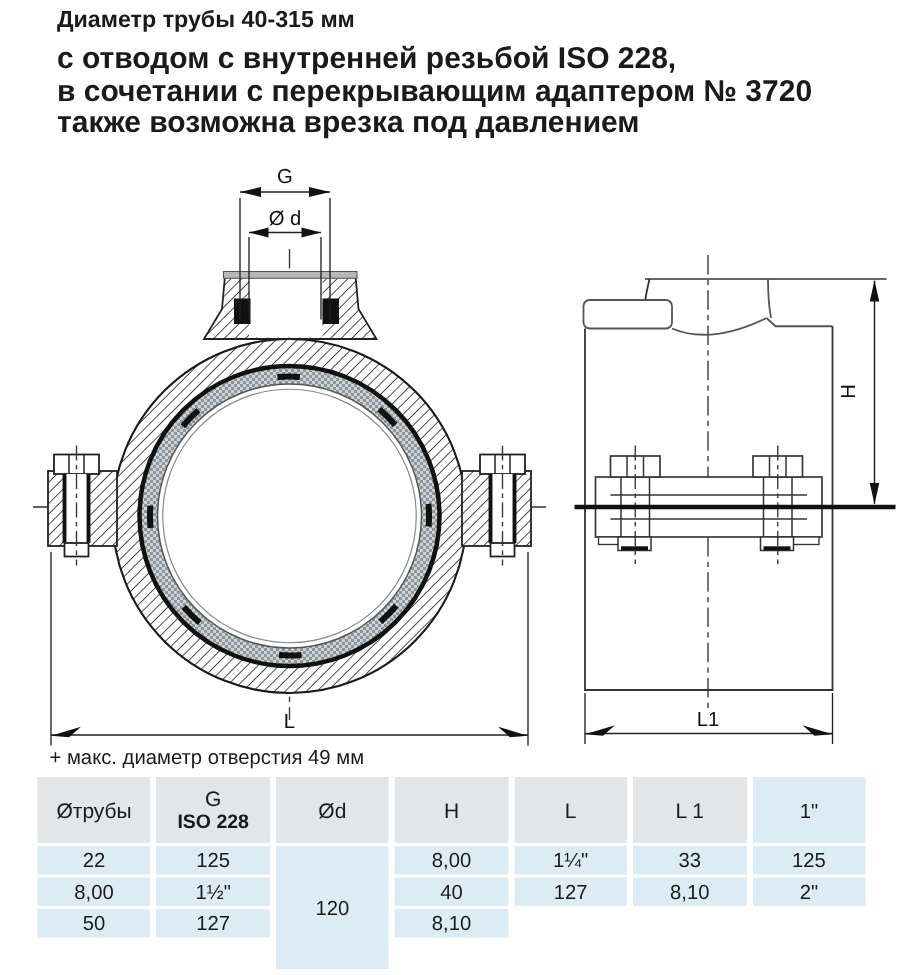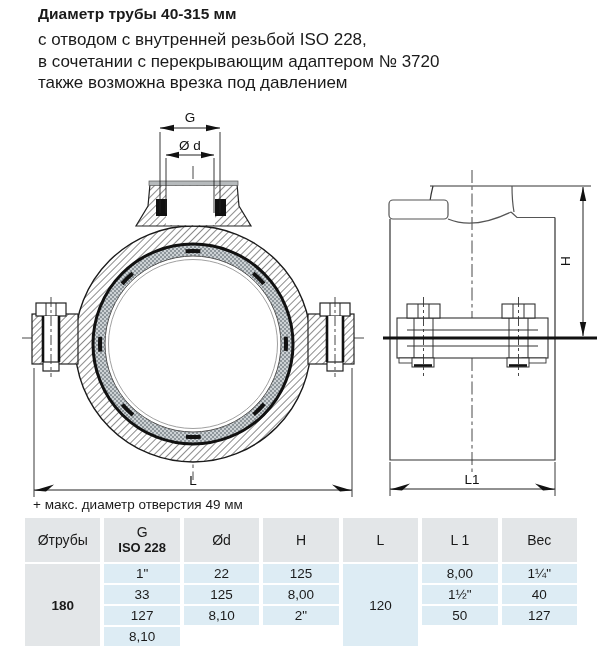--- a/index.html
+++ b/index.html
@@ -2,21 +2,21 @@
 <html style="--header-bg: #e3e6e8; --row-bg: #ddecf4;"><head>
 <meta charset="utf-8">
 <style>
   html,body{margin:0;padding:0;}
   body{
     width:612px;height:650px;position:relative;background:#ffffff;
     font-family:"Liberation Sans",sans-serif;color:#1a1a1a;overflow:hidden;
     -webkit-font-smoothing:antialiased;
   }
   .title{position:absolute;left:38px;top:5px;font-size:15.5px;font-weight:bold;}
-  .subtitle{position:absolute;left:38px;top:29px;font-size:17px;line-height:21.5px;}
+  .subtitle{position:absolute;left:38px;top:29px;font-size:20px;line-height:21.5px;font-weight:bold;}
   .drawing{position:absolute;left:0;top:0;}
   .footnote{position:absolute;left:33px;top:497px;font-size:13.5px;}
   .spec-table{
     position:absolute;left:25px;top:518px;width:552px;
     display:grid;grid-template-columns:repeat(7,1fr);
     grid-template-rows:44px repeat(4,19px);gap:2px 4px;
     font-size:13.5px;
   }
   .cell{display:flex;align-items:center;justify-content:center;text-align:center;}
   .hcell{background:var(--header-bg,#e3e6e8);flex-direction:column;line-height:15px;}
@@ -214,29 +214,21 @@
       </div>
 
   </div>
   <div class="cell hcell">
     <div class="hrow">
         <span class="pre"></span>
         <span class="main">L 1</span>
       </div>
 
   </div>
-  <div class="cell hcell">
-    <div class="hrow">
-        <span class="pre"></span>
-        <span class="main">Вес</span>
-      </div>
-
-  </div>
-
-  <div class="cell gcell span4">180</div>
+
 
   <div class="cell dcell">1"</div>
   <div class="cell dcell">22</div>
   <div class="cell dcell">125</div>
   <div class="cell dcell span4">120</div>
   <div class="cell dcell">8,00</div>
 
   <div class="cell dcell">1¼"</div>
   <div class="cell dcell">33</div>
   <div class="cell dcell">125</div>

